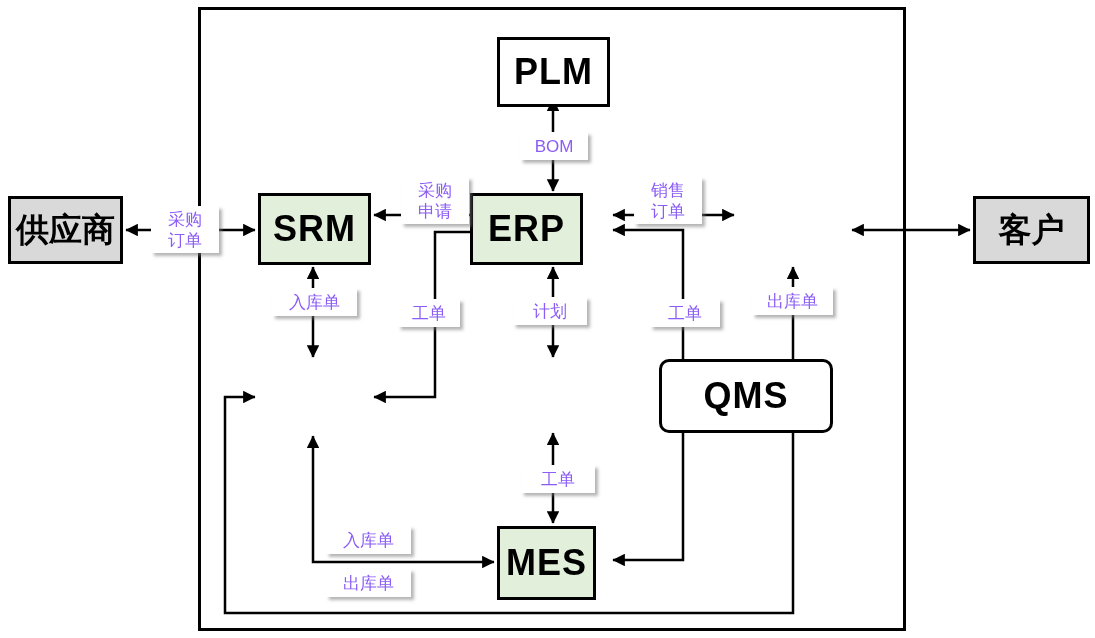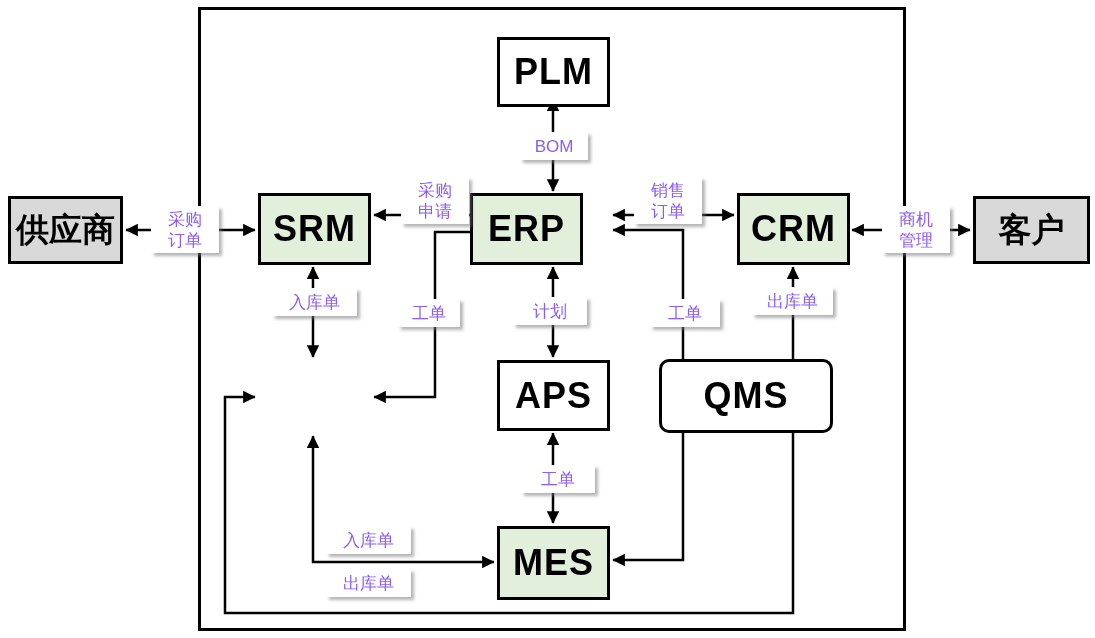--- a/index.html
+++ b/index.html
@@ -73,34 +73,28 @@
     </div>
 
   <div class="node sys" style="left: 258px; top: 193px; width: 113px; height: 72px; background: rgb(226, 239, 218);">
       <span>SRM</span>
     </div>
 
   <div class="node sys" style="left: 470px; top: 193px; width: 113px; height: 72px; background: rgb(226, 239, 218);">
       <span>ERP</span>
     </div>
 
-  <div class="node sys" style="left: 737px; top: 193px; width: 113px; height: 72px; background: rgb(226, 239, 218);">
-      <span>CRM</span>
-    </div>
 
 
-  <div class="node sys" style="left: 497px; top: 360px; width: 113px; height: 71px; background: rgb(255, 255, 255);">
-      <span>APS</span>
-    </div>
 
   <div class="node sys" style="left: 659px; top: 359px; width: 174px; height: 74px; background: rgb(255, 255, 255); border-radius: 10px;">
       <span>QMS</span>
     </div>
 
-  <div class="node sys" style="left: 497px; top: 526px; width: 113px; height: 74px; background: rgb(226, 239, 218);">
+  <div class="node sys" style="left: 497px; top: 526px; width: 99px; height: 74px; background: rgb(226, 239, 218);">
       <span>MES</span>
     </div>
 
   <div class="elabel" style="left:520px;top:132px;width:68px;height:28px;">
       <div>BOM</div>
     </div>
 
   <div class="elabel" style="left:151px;top:206px;width:68px;height:47px;">
     <div>采购</div>
     <div>订单</div>
@@ -109,24 +103,20 @@
   <div class="elabel" style="left:401px;top:177px;width:68px;height:47px;">
     <div>采购</div>
     <div>申请</div>
   </div>
 
   <div class="elabel" style="left:634px;top:177px;width:68px;height:47px;">
     <div>销售</div>
     <div>订单</div>
   </div>
 
-  <div class="elabel" style="left:882px;top:206px;width:68px;height:47px;">
-    <div>商机</div>
-    <div>管理</div>
-  </div>
 
   <div class="elabel" style="left:272px;top:288px;width:85px;height:28px;">
       <div>入库单</div>
     </div>
 
   <div class="elabel" style="left:398px;top:299px;width:62px;height:28px;">
       <div>工单</div>
     </div>
 
   <div class="elabel" style="left:513px;top:297px;width:74px;height:28px;">

